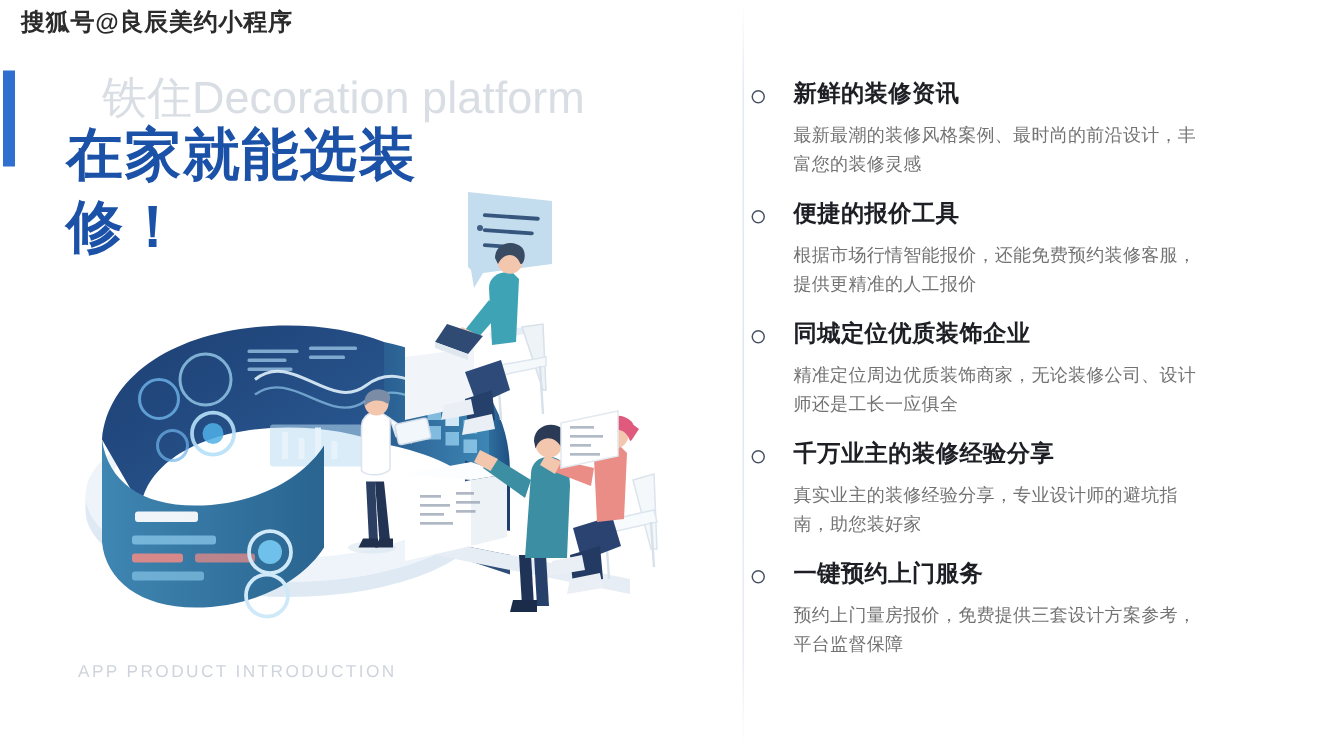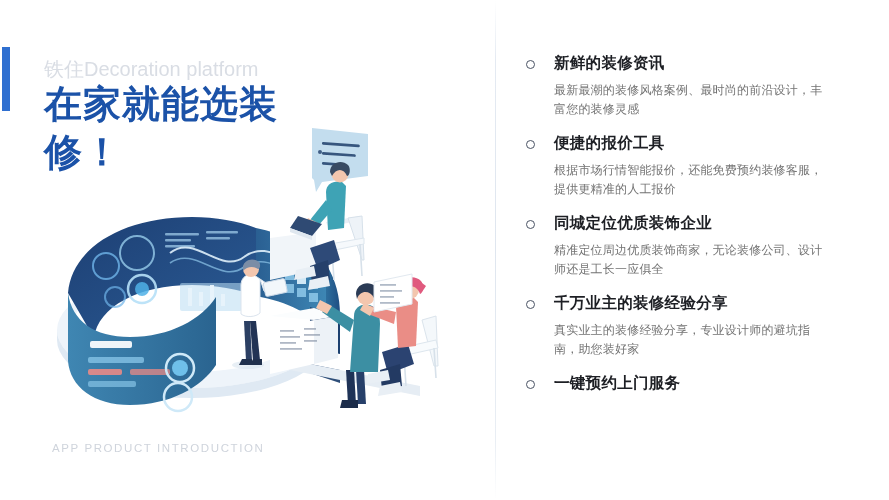--- a/index.html
+++ b/index.html
@@ -27,59 +27,60 @@
   
   .divider{
     position:absolute;left:495px;top:0;width:1px;height:500px;
     background:linear-gradient(to bottom,#ffffff 0%,#e4eaf2 12%,#dfe6ef 50%,#e9eef4 88%,#ffffff 100%);
     z-index:5;
   }
 
   
   .left-panel{position:absolute;left:0;top:0;width:495px;height:500px;}
   .subtitle{
-    position:absolute;left:44px;top:45px;
-    font-size:20px;color:#d9dde4;font-weight:400;letter-spacing:0px;white-space:nowrap;margin-top:11px;
+    position:absolute;left:68px;top:45px;
+    font-size:30px;color:#d9dde4;font-weight:400;letter-spacing:0px;white-space:nowrap;
   }
   .title{
     position:absolute;left:44px;top:80px;width:300px;
     font-size:38px;line-height:48px;font-weight:700;color:#1b52a8;
     letter-spacing:1px;
   }
   .caption{
     position:absolute;left:52px;top:442px;
     font-size:11.5px;color:#cfd4dc;letter-spacing:1.6px;font-weight:400;white-space:nowrap;
   }
 
   
   .illo{position:absolute;left:20px;top:125px;width:470px;height:300px;}
   .illo svg{display:block;width:470px;height:300px;}
 
   
   .right-panel{position:absolute;left:495px;top:0;width:394px;height:500px;}
-  .feature-list{position:absolute;left:0;top:52px;width:355px;margin-left:25px;}
+  .feature-list{position:absolute;left:0;top:52px;width:355px;}
   .feature{position:relative;padding:0 18px 0 34px;margin-bottom:13px;}
   .bullet{
     position:absolute;left:6px;top:8px;width:9px;height:9px;
     border:1.6px solid #4a5364;border-radius:50%;box-sizing:border-box;background:#fff;
   }
   .f-title{
     font-size:15.5px;font-weight:700;color:#1d1f24;line-height:22px;
     letter-spacing:.3px;margin:0 0 7px 0;
   }
   .f-desc{
     font-size:12px;color:#737373;line-height:19px;letter-spacing:.2px;
     margin:0;max-width:278px;
   }
 </style>
 </head>
 <body>
 
 <div class="slide">
 
+  <div class="watermark">搜狐号@良辰美约小程序</div>
 
   <div class="accent-bar"></div>
   <div class="divider"></div>
 
   <div class="left-panel">
 
     <div class="subtitle">铁住Decoration platform</div>
     <div class="title">在家就能选装修！</div>
     <div class="caption">APP PRODUCT INTRODUCTION</div>
 
@@ -334,18 +335,19 @@
 
       <div class="feature">
         <span class="bullet"></span>
         <p class="f-title">千万业主的装修经验分享</p>
         <p class="f-desc">真实业主的装修经验分享，专业设计师的避坑指南，助您装好家</p>
       </div>
 
       <div class="feature">
         <span class="bullet"></span>
         <p class="f-title">一键预约上门服务</p>
+        <p class="f-desc">预约上门量房报价，免费提供三套设计方案参考，平台监督保障</p>
       </div>
 
     </div>
   </div>
 
 </div>
 
 </body></html>

